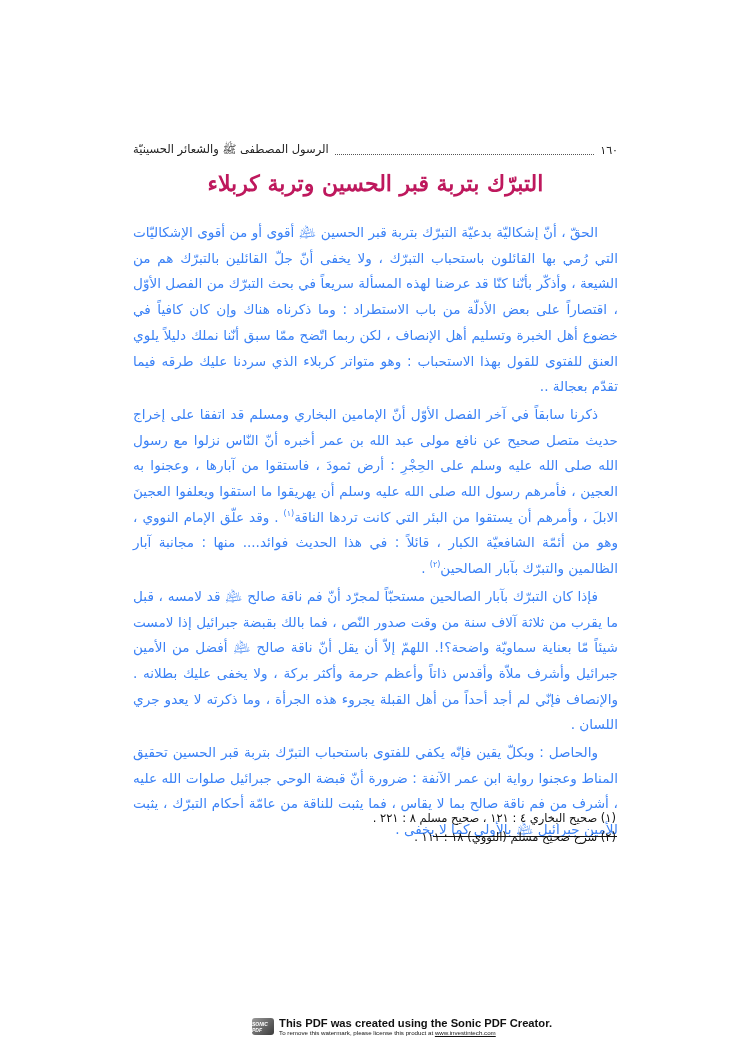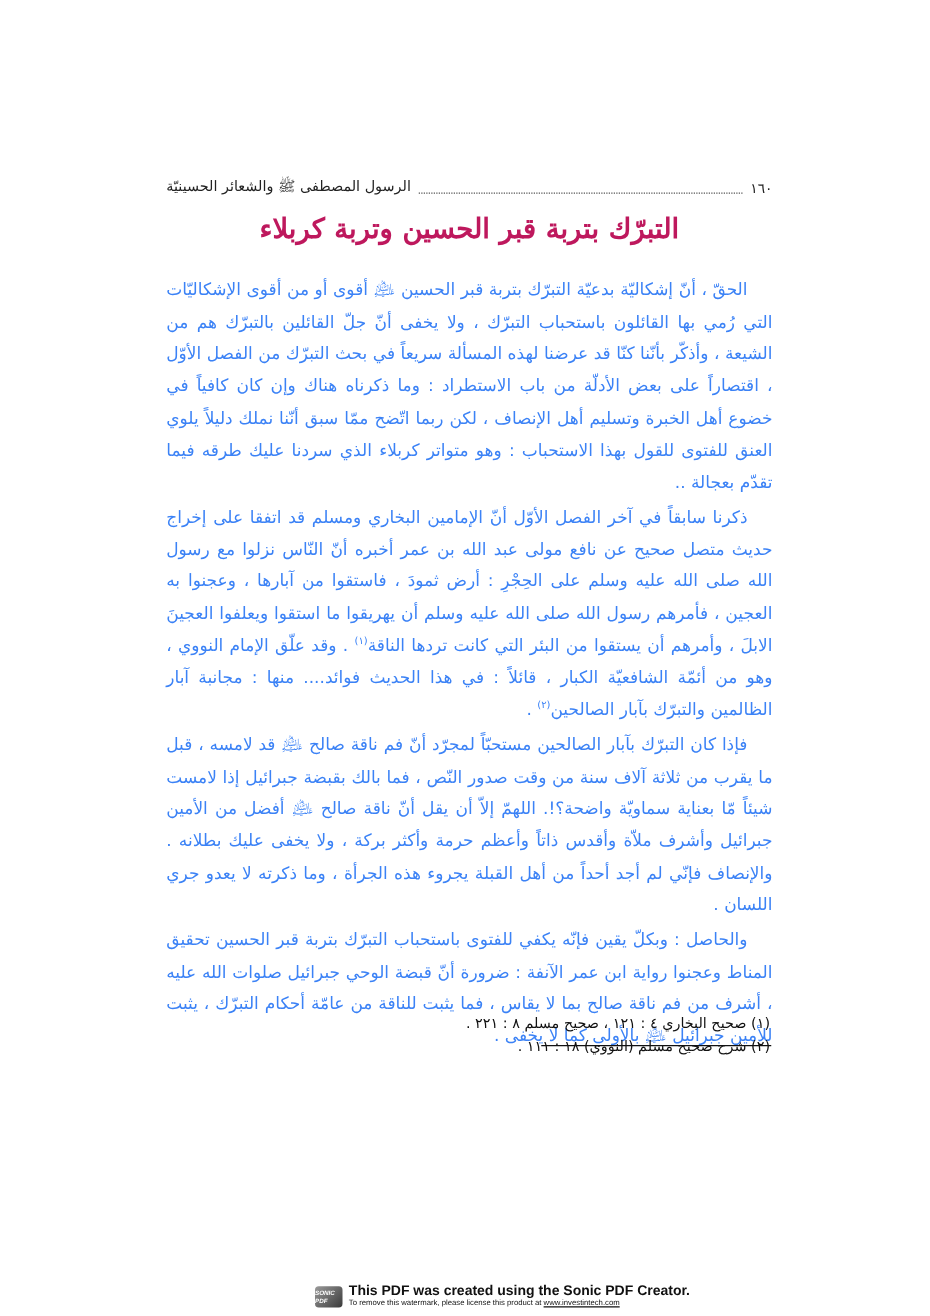--- a/index.html
+++ b/index.html
@@ -34,21 +34,21 @@
       border-top: 1.5px solid #111;
     }
     .footnotes {
       position: absolute; left: 300px; top: 809px; width: 316px;
       direction: rtl; font-family: "DejaVu Sans", sans-serif; font-size: 11.5px; line-height: 19px; color: #111;
     }
     .footnotes div { white-space: nowrap; }
 
     .watermark {
       position: absolute; left: 232px; top: 1018px; width: 300px; height: 28px;
-      display: flex; align-items: flex-end; direction: ltr; gap: 5px;
+      display: flex; align-items: flex-start; direction: ltr; gap: 5px;
       font-family: "Liberation Sans", sans-serif;
       padding-left: 20px;
     }
     .wm-logo {
       width: 24px; height: 17px; border-radius: 3px;
       background: linear-gradient(135deg, #9a9a9a, #3a3a3a);
       color: #fff; font-size: 5px; font-weight: bold; display: flex; align-items: center; justify-content: center;
       font-style: italic;
     }
     .wm-text { display: flex; flex-direction: column; line-height: 1; }

